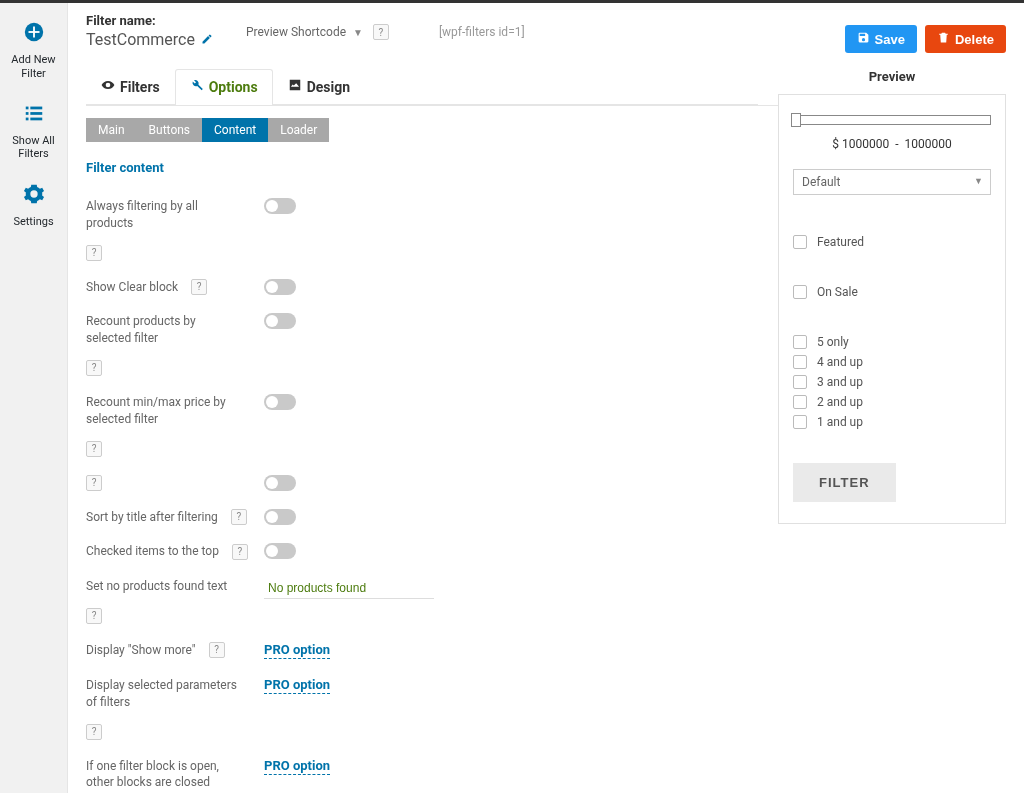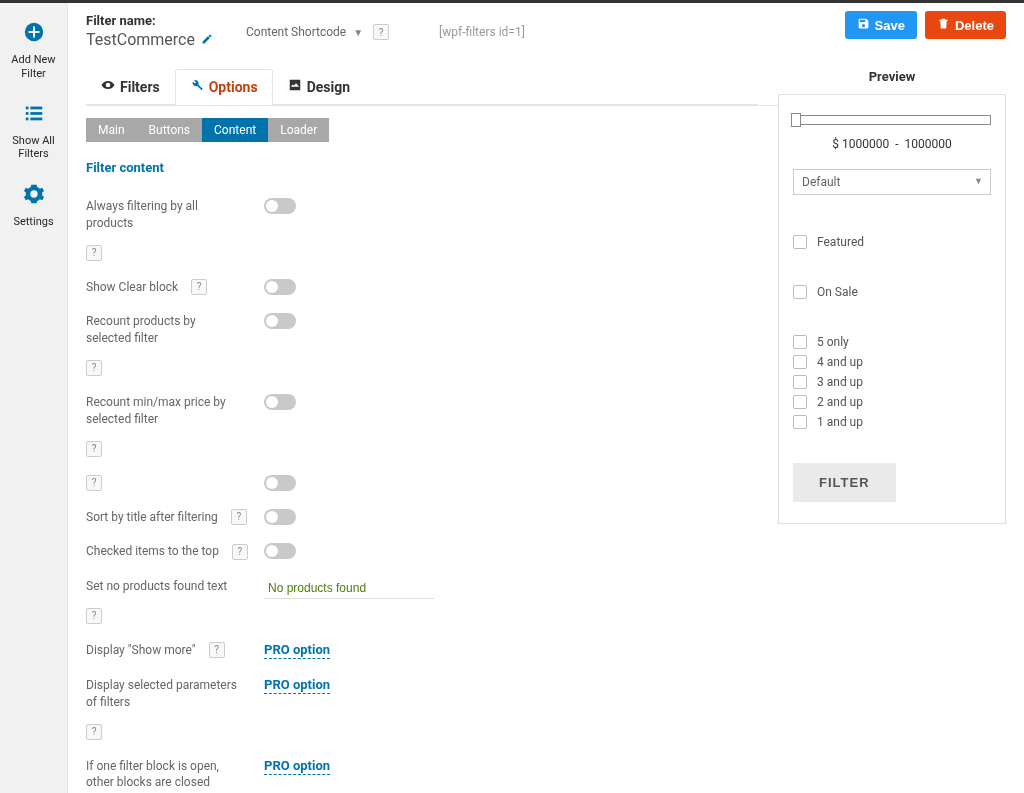--- a/index.html
+++ b/index.html
@@ -13,30 +13,30 @@
 .topbar { display: flex; align-items: center; padding: 10px 18px 6px; position: relative; }
 .filter-name-block { width: 150px; }
 .filter-name-label { font-weight: 700; font-size: 13px; color: #333; }
 .filter-name-value { color: #555; font-size: 16px; margin-top: 2px; display: flex; align-items: center; gap: 6px; }
 .edit-icon { color: #0073aa; cursor: pointer; }
 .shortcode-block { display: flex; align-items: center; gap: 10px; margin-left: 10px; padding-top: 2px; }
 .shortcode-label { color: #666; font-size: 12px; }
 .dropdown-caret { color: #888; font-size: 10px; margin-left: 4px; }
 .help-badge { display: inline-flex; align-items: center; justify-content: center; width: 16px; height: 16px; border: 1px solid #ccc; border-radius: 2px; font-size: 10px; color: #888; background: #f8f8f8; cursor: pointer; }
 .shortcode-value { color: #999; font-size: 12px; margin-left: 40px; }
-.top-actions { position: absolute; right: 18px; top: 8px; display: flex; gap: 8px; }
+.top-actions { position: absolute; right: 18px; top: 22px; display: flex; gap: 8px; }
 .btn { padding: 6px 12px; border: none; border-radius: 3px; font-size: 13px; font-weight: 600; cursor: pointer; color: #fff; display: inline-flex; align-items: center; gap: 5px; }
 .btn-save { background: #2196f3; }
 .btn-delete { background: #e8470f; }
 .btn .icon { font-size: 13px; }
 .content-wrap { display: flex; flex: 1; overflow: hidden; padding: 0 18px 0 0; }
 .left-col { flex: 1; padding: 0 20px 0 18px; overflow-y: auto; }
 .tabs-main { display: flex; border-bottom: 1px solid #e5e5e5; margin-top: 14px; }
 .tab-main { padding: 8px 14px 10px; font-size: 14px; font-weight: 700; color: #333; cursor: pointer; display: flex; align-items: center; gap: 5px; border: 1px solid transparent; border-bottom: none; margin-bottom: -1px; }
-.tab-main.active { color: #c2410c; border-color: #e5e5e5; background: #fff; border-radius: 3px 3px 0 0; }
+.tab-main.active { color: #4d7c0f; border-color: #e5e5e5; background: #fff; border-radius: 3px 3px 0 0; }
 .tab-main .ticon { font-size: 13px; }
 .sub-tabs { display: flex; margin-top: 12px; }
 .sub-tab { background: #a8a8a8; color: #fff; padding: 5px 12px; font-size: 12px; cursor: pointer; }
 .sub-tab.active { background: #0073aa; }
 .section-title { color: #0073aa; font-weight: 700; font-size: 13px; margin: 18px 0 14px; }
 .opt-row { display: flex; align-items: flex-start; padding: 9px 0; min-height: 34px; }
 .opt-label { width: 178px; color: #666; font-size: 12px; line-height: 1.4; display: flex; flex-wrap: wrap; align-items: center; gap: 13px; padding-right: 10px; }
 .opt-label .txt { max-width: 152px; }
 .opt-control { flex: 1; display: flex; align-items: center; }
 .toggle { width: 32px; height: 16px; background: #c9c9c9; border-radius: 8px; position: relative; cursor: pointer; }
@@ -105,21 +105,21 @@
           <span>TestCommerce</span>
           <span class="edit-icon">
             <svg width="12" height="12" viewBox="0 0 24 24" fill="#0073aa">
                 <path d="M3 17.25V21h3.75L17.81 9.94l-3.75-3.75L3 17.25zM20.71 7.04a1 1 0 000-1.41l-2.34-2.34a1 1 0 00-1.41 0l-1.83 1.83 3.75 3.75 1.83-1.83z"></path>
               </svg>
           </span>
         </div>
       </div>
       <div class="shortcode-block">
         <span class="shortcode-label">
-          <span>Content Shortcode</span>
+          <span>Preview Shortcode</span>
           <span class="dropdown-caret">▼</span>
         </span>
         <span class="help-badge">?</span>
         <span class="shortcode-value">[wpf-filters id=1]</span>
       </div>
       <div class="top-actions">
         <button class="btn btn-save">
           <span class="icon">
             <svg width="13" height="13" viewBox="0 0 24 24" fill="#fff">
                 <path d="M17 3H5a2 2 0 00-2 2v14a2 2 0 002 2h14a2 2 0 002-2V7l-4-4zm-5 16a3 3 0 110-6 3 3 0 010 6zm3-10H5V5h10v4z"></path>

